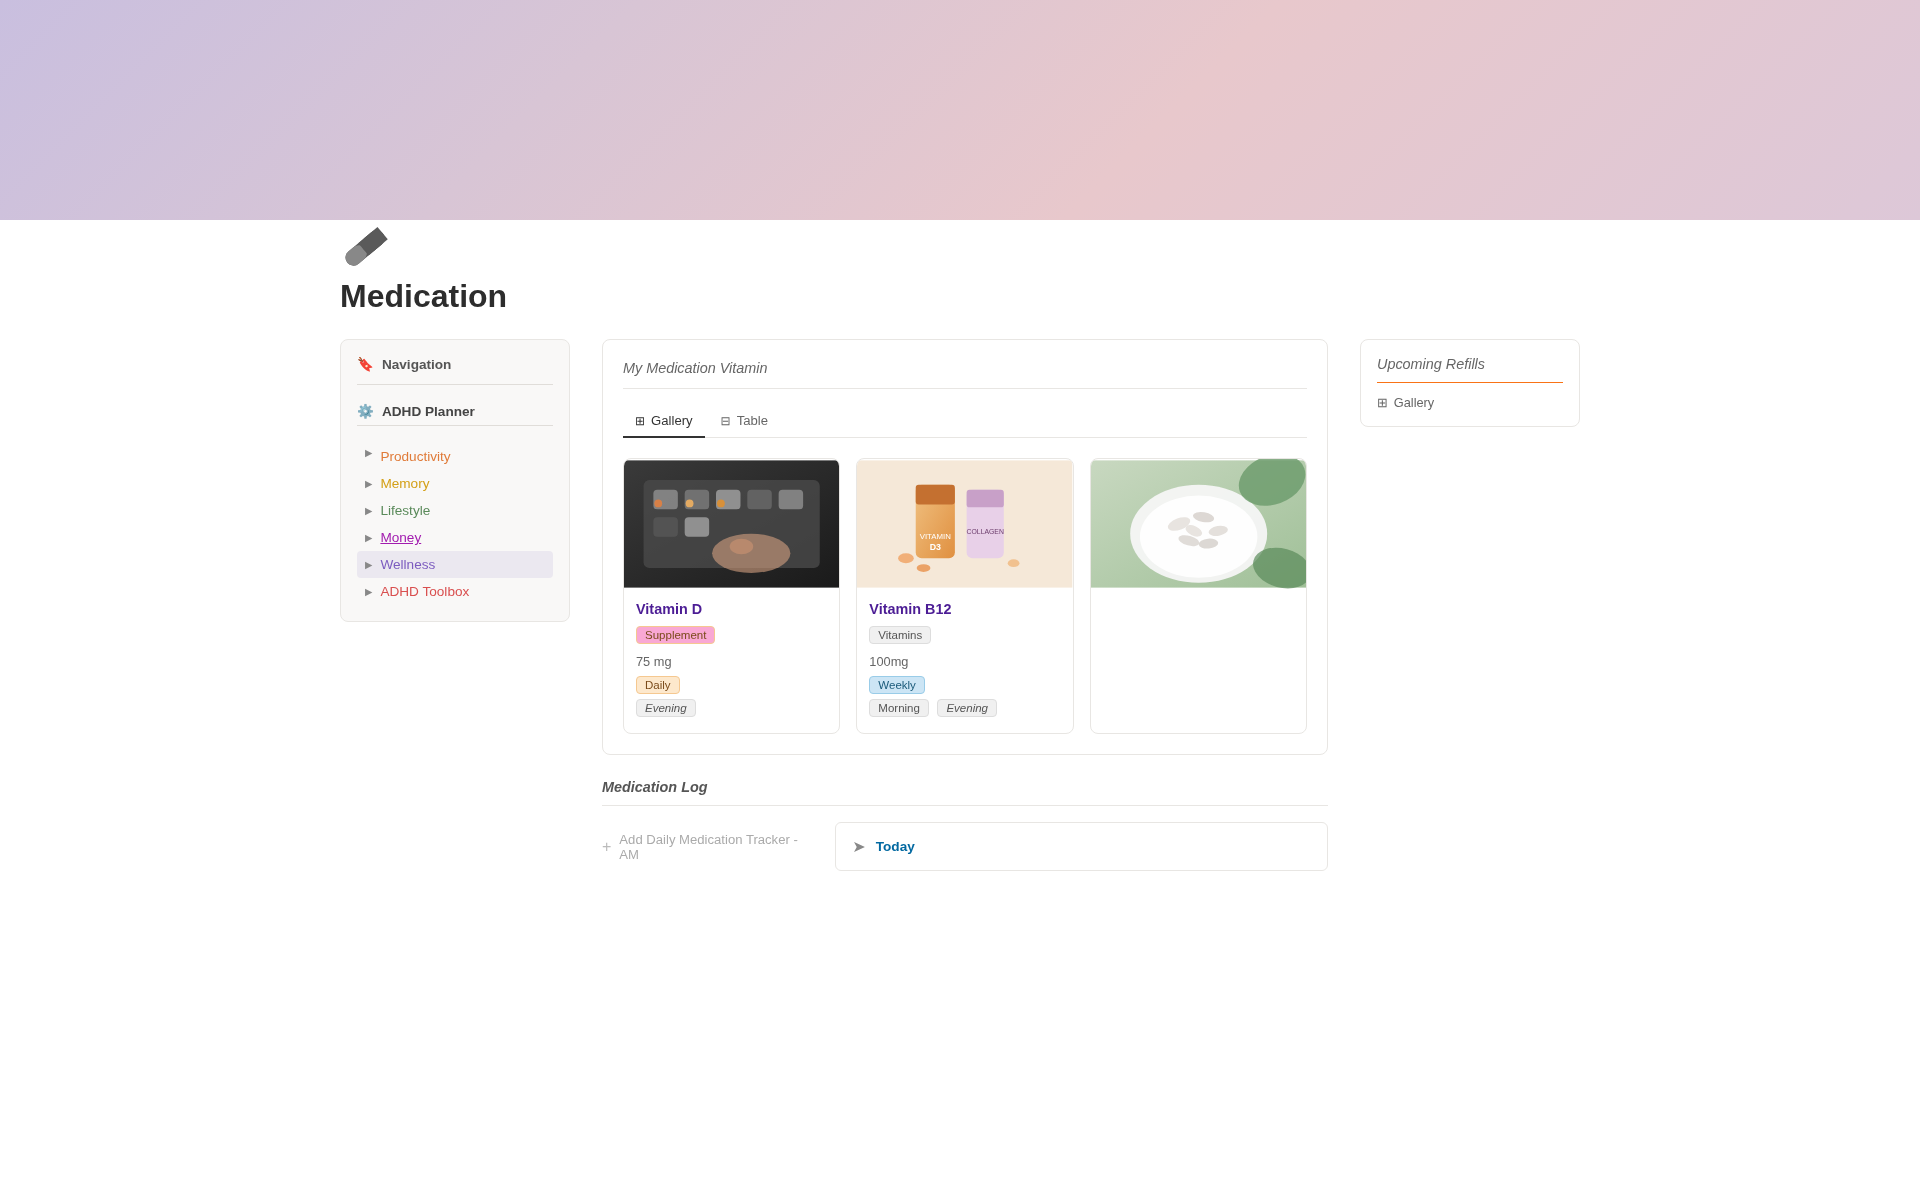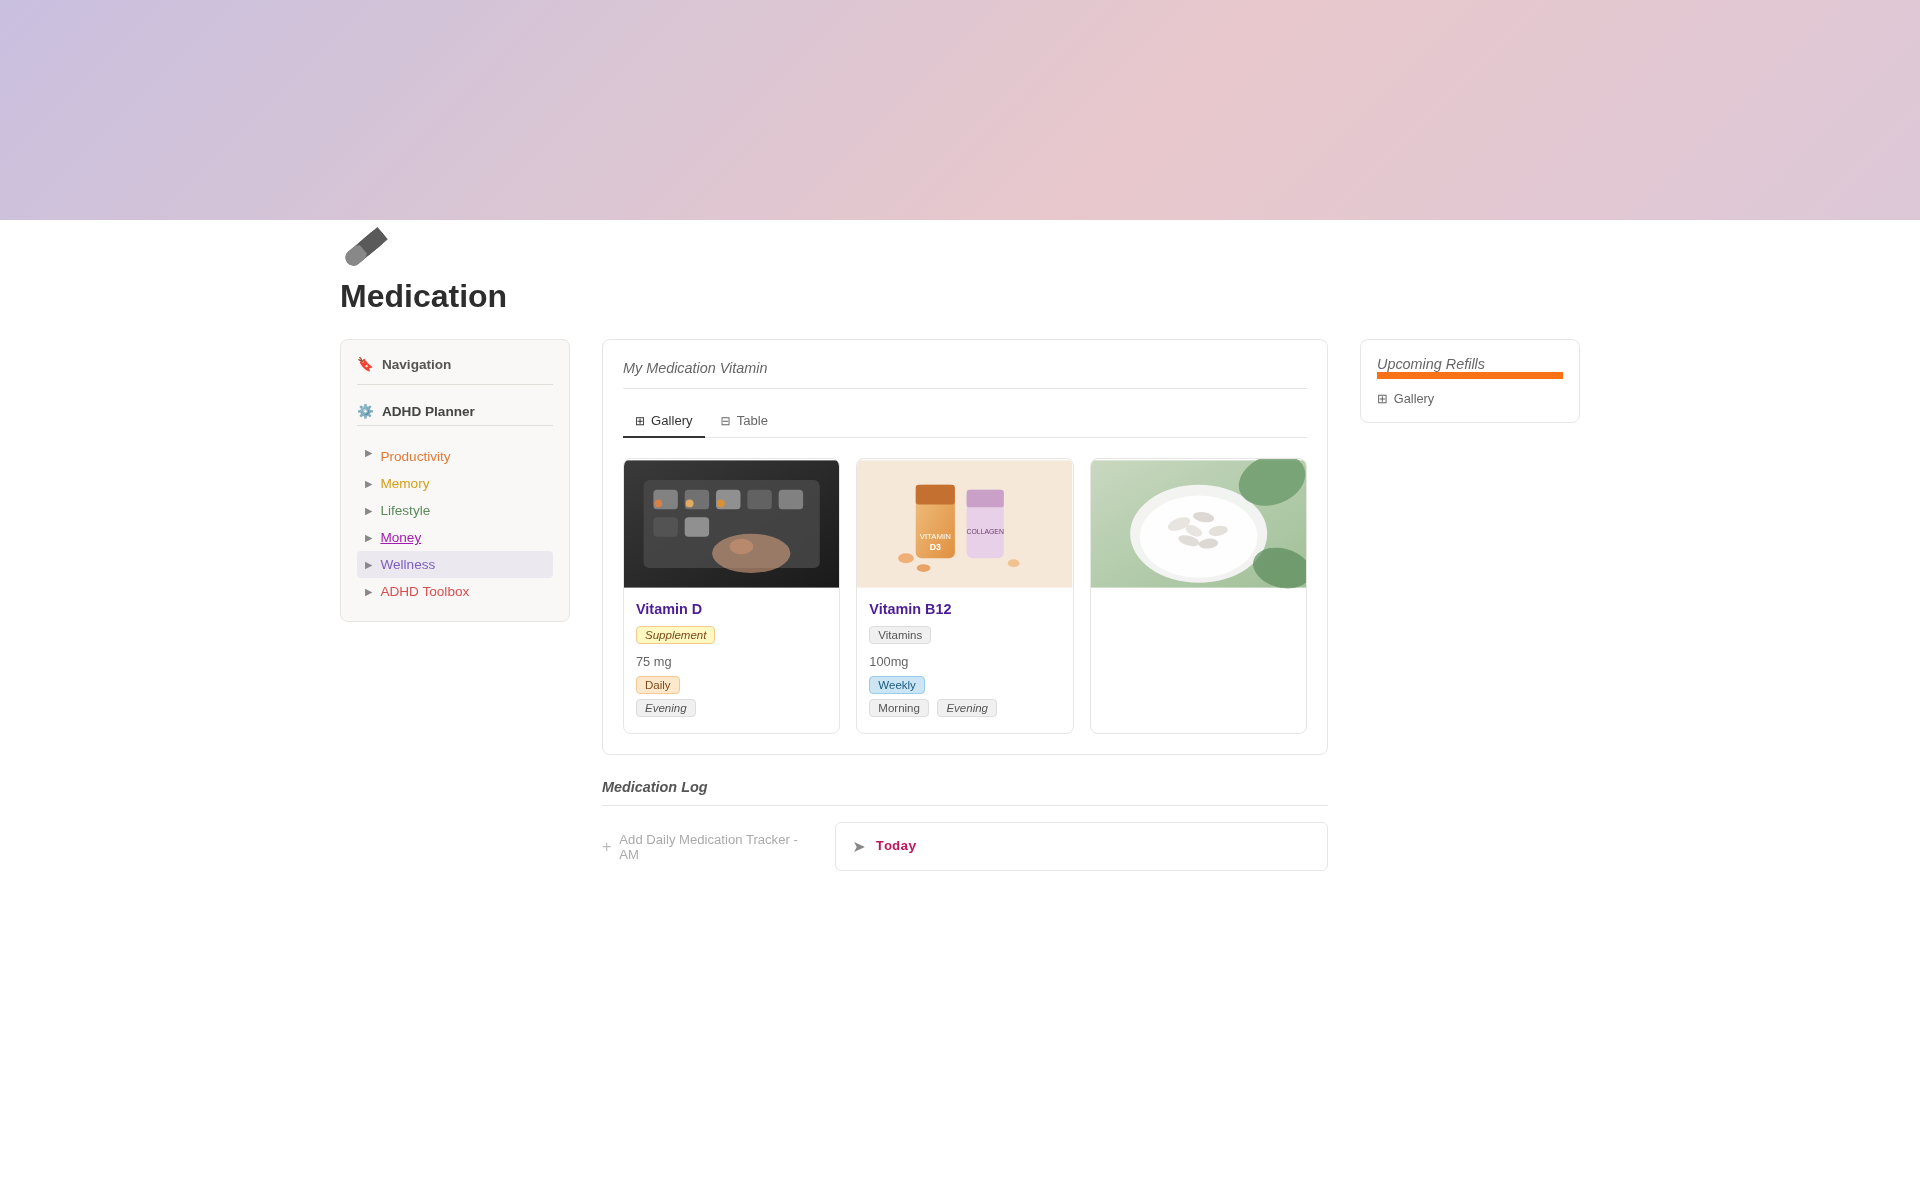--- a/index.html
+++ b/index.html
@@ -162,21 +162,21 @@
     .tag {
       display: inline-block;
       padding: 2px 8px;
       border-radius: 4px;
       font-size: 0.72rem;
       font-weight: 500;
       margin-right: 4px;
       margin-bottom: 4px;
     }
 
-    .tag-supplement { background: #fef9c3; color: #7a4a1a; border: 1px solid #f5c890; font-style: italic; }
+    .tag-supplement { background: #f9a8d4; color: #7a4a1a; border: 1px solid #f5c890; }
     .tag-vitamins { background: #f0f0f0; color: #555; border: 1px solid #ddd; }
     .tag-prescription { background: #f0f0f0; color: #555; border: 1px solid #ddd; }
     .tag-daily { background: #fde8cc; color: #7a4a1a; border: 1px solid #f5c890; }
     .tag-weekly { background: #cce5f5; color: #1a5a7a; border: 1px solid #99cce8; }
     .tag-twice-daily { background: #fde8cc; color: #7a4a1a; border: 1px solid #f5c890; }
     .tag-morning { background: #f0f0f0; color: #555; border: 1px solid #ddd; }
     .tag-evening { background: #f0f0f0; color: #555; border: 1px solid #ddd; font-style: italic; }
 
     .med-dosage {
       font-size: 0.8rem;
@@ -195,21 +195,22 @@
       border-radius: 8px;
       padding: 16px;
     }
 
     .right-section-title {
       font-size: 0.9rem;
       font-style: italic;
       color: #666;
       font-weight: 500;
       margin-bottom: 12px;
-      border-bottom: 7px solid #f97316;
+      padding-bottom: 10px;
+      border-bottom: 1px solid #f97316;
     }
 
     .gallery-small {
       display: flex;
       align-items: center;
       gap: 6px;
       font-size: 0.8rem;
       color: #666;
     }
 
@@ -244,21 +245,21 @@
       border: 1px solid #e8e6e3;
       border-radius: 6px;
       padding: 14px 16px;
       display: flex;
       align-items: center;
       gap: 10px;
       cursor: pointer;
     }
 
     .today-arrow { font-size: 1rem; color: #888; }
-    .today-label { font-size: 0.85rem; font-weight: 600; color: #be185d; font-family: Liberation Mono, monospace; }
+    .today-label { font-size: 0.85rem; font-weight: 600; color: #0369a1; }
 
     .bottom-row {
       display: flex;
       gap: 16px;
       align-items: center;
     }
 
     
     .pill-svg {
       transform: rotate(-40deg);

